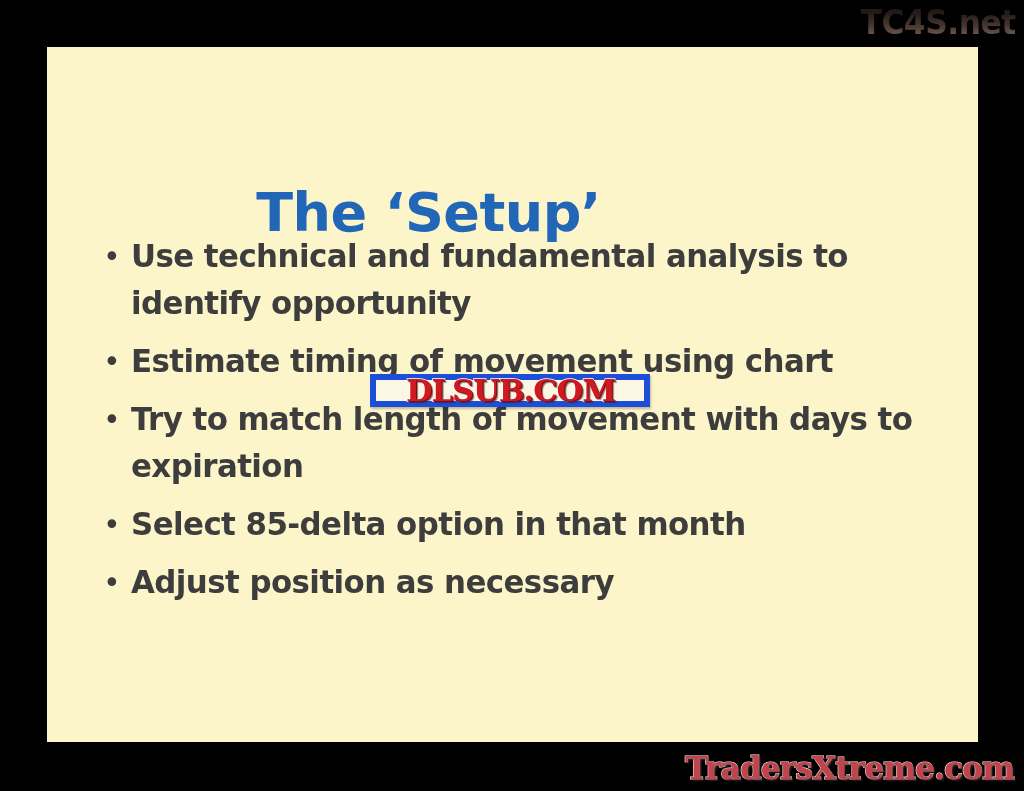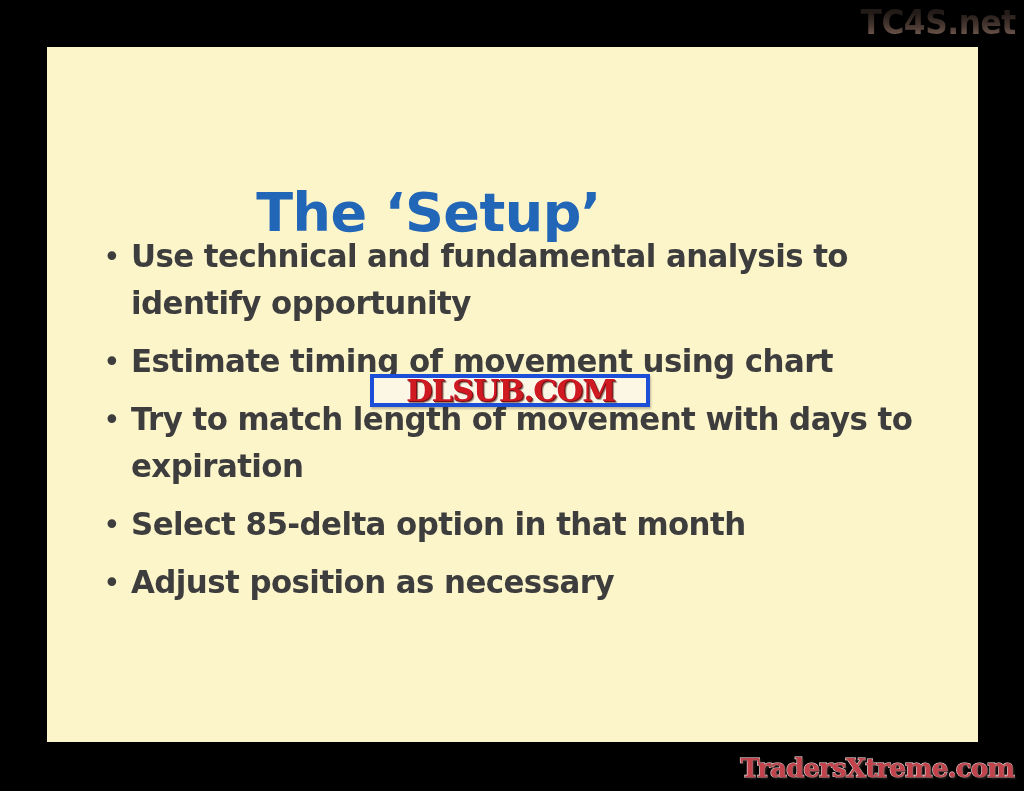--- a/index.html
+++ b/index.html
@@ -119,21 +119,21 @@
   }
 
   
   #dlsub-watermark {
     position: absolute;
     left: 370px;
     top: 374px;
     width: 280px;
     height: 33px;
     background: #fbf7e4;
-    border: 4px solid #1d4ed8;
+    border: 6px solid #1d4ed8;
     box-sizing: border-box;
     display: flex;
     align-items: center;
     justify-content: center;
     box-shadow: 1px 2px 2px rgba(40,30,20,0.28);
     user-select: none;
     z-index: 40;
   }
   #dlsub-watermark .wm-text {
     font-family: "DejaVu Serif", serif;
@@ -151,21 +151,21 @@
     white-space: nowrap;
   }
 
   
   #footer-logo {
     position: absolute;
     right: 10px;
     bottom: 4px;
     font-family: "DejaVu Serif", serif;
     font-weight: 700;
-    font-size: 26px;
+    font-size: 31px;
     line-height: 38px;
     letter-spacing: -0.8px;
     color: #c2434c;
     -webkit-text-stroke: 1.2px #f2e9e6;
     paint-order: stroke fill;
     text-shadow:
        1px 1px 0 rgba(120,60,60,0.55),
        2px 2px 2px rgba(90,70,70,0.45);
     white-space: nowrap;
     user-select: none;

